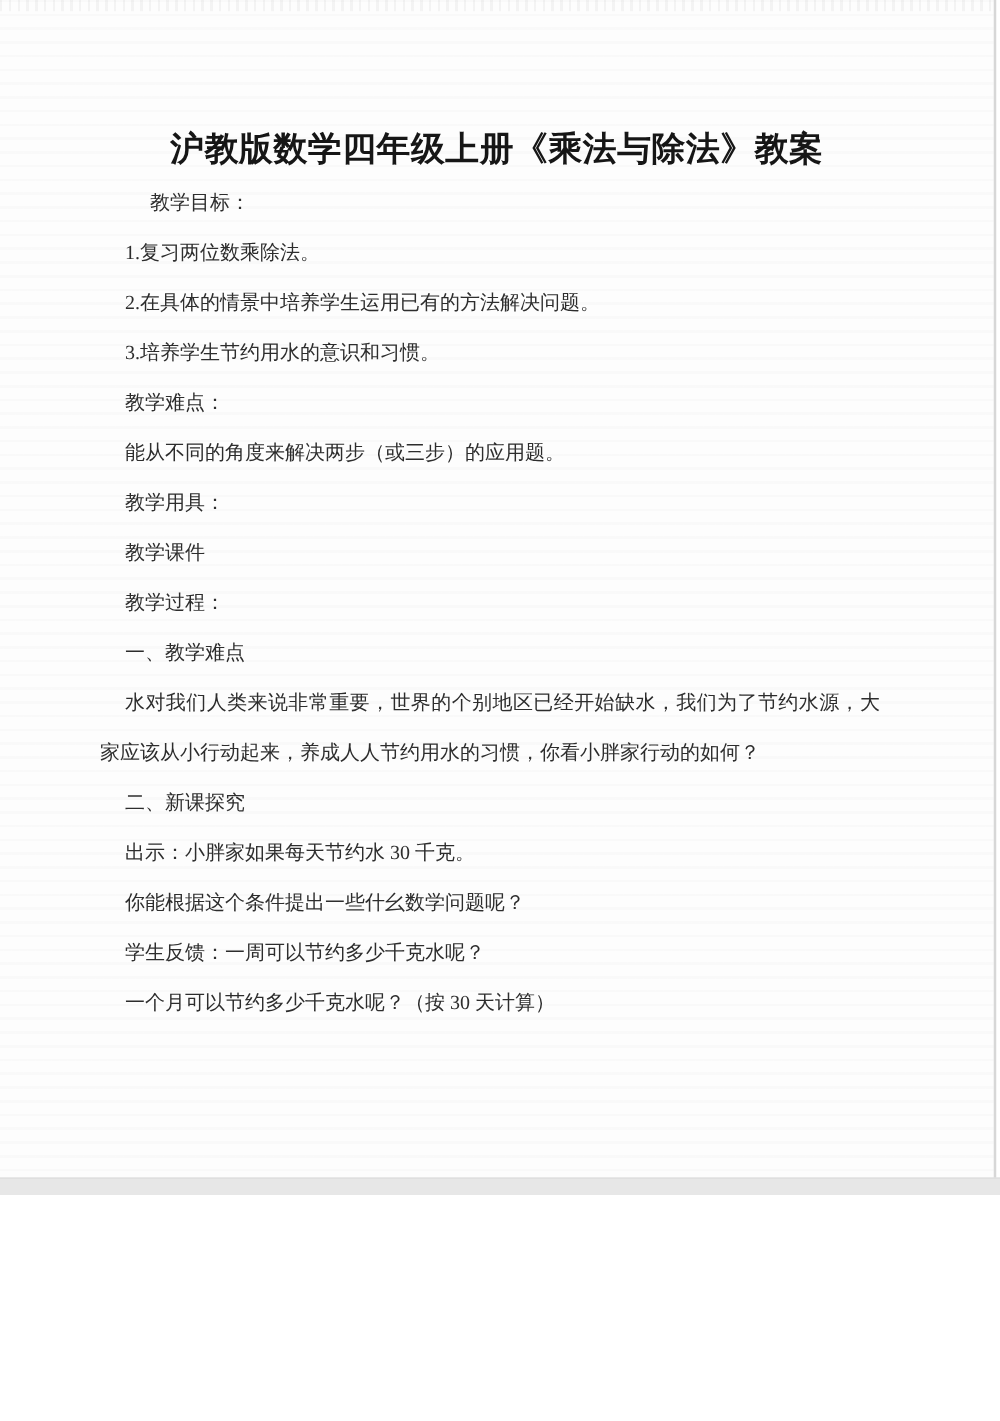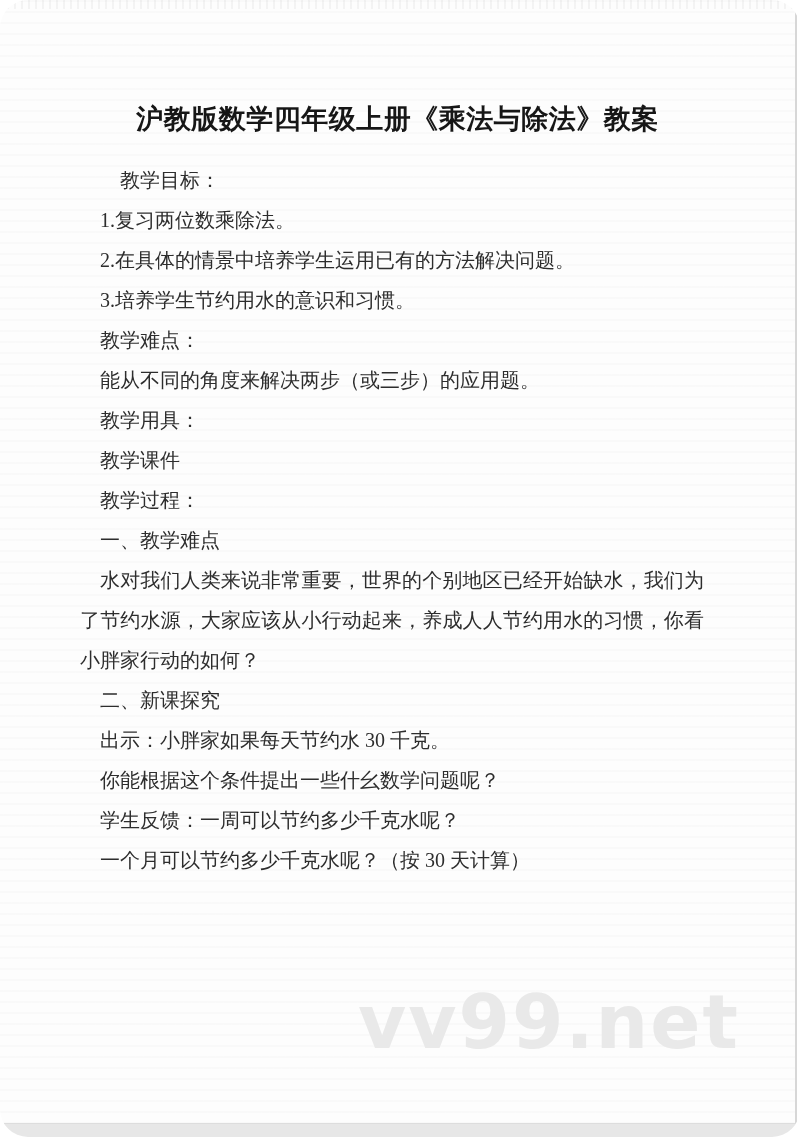--- a/index.html
+++ b/index.html
@@ -3,24 +3,23 @@
 <meta charset="utf-8">
 <style>
   html, body {
     margin: 0;
     padding: 0;
     background: #ffffff;
   }
   .viewport {
     position: relative;
     width: 800px;
-    height: 1137px;
+    height: 956px;
     overflow: hidden;
     background: #ffffff;
-    border-radius: 28px;
   }
   
   .doc-page {
     position: absolute;
     top: 0; left: 0;
     width: 795px;
     height: 1123px;
     background:
       repeating-linear-gradient(180deg,
         rgba(0,0,0,0.014) 0px, rgba(0,0,0,0.014) 2px,
@@ -67,25 +66,25 @@
     font-family: "Liberation Sans", "DejaVu Sans", sans-serif;
     font-weight: bold;
     font-size: 27px;
     line-height: 32px;
     color: #161616;
     letter-spacing: 0.5px;
     z-index: 2;
   }
   .doc-body {
     position: absolute;
-    top: 160px;
+    top: 143px;
     left: 80px;
     width: 624px;
     font-family: "Liberation Serif", "DejaVu Serif", serif;
-    font-size: 20px;
+    font-size: 16px;
     line-height: 40px;
     color: #2d2d2d;
     z-index: 2;
   }
   .doc-body p.line {
     margin: 0;
     padding: 0;
     text-indent: 20px;
     text-align: justify;
     text-justify: inter-ideograph;

